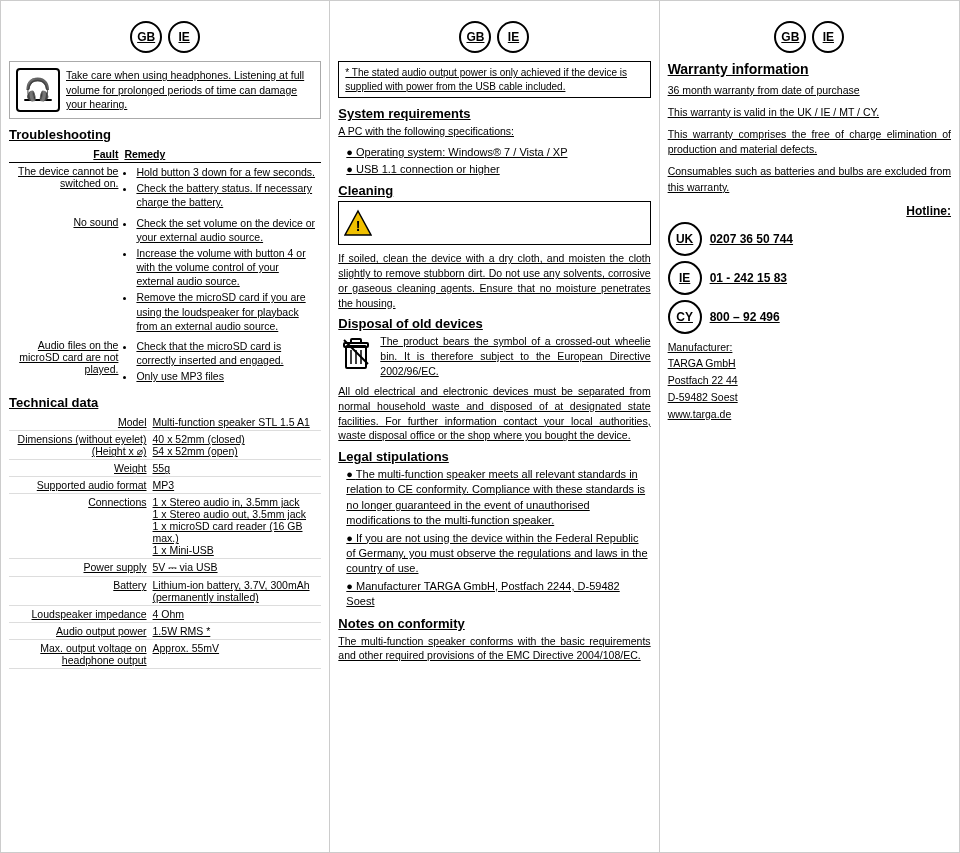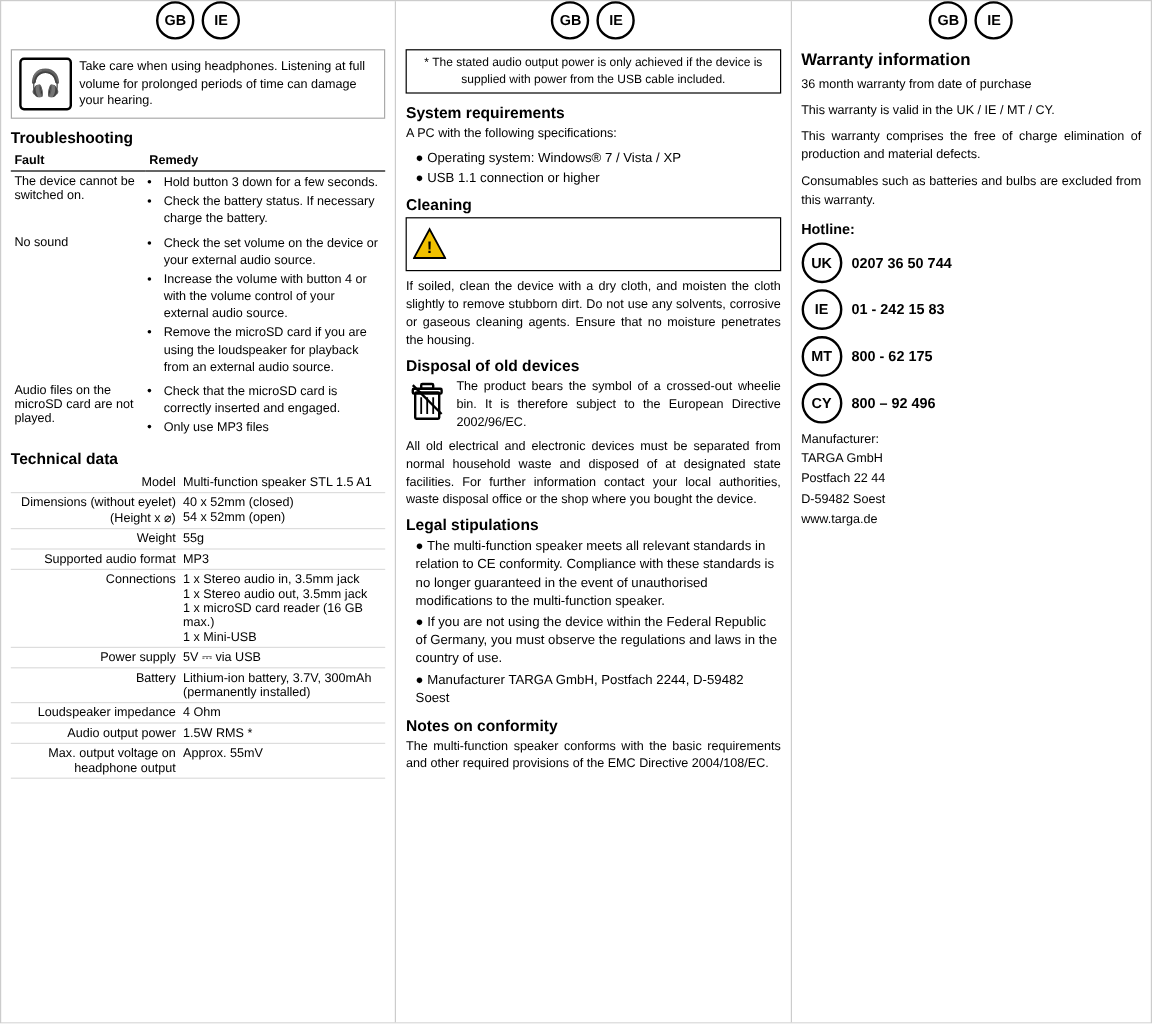--- a/index.html
+++ b/index.html
@@ -12,22 +12,23 @@
       min-height: 853px;
     }
     .page {
       display: flex;
       flex-direction: row;
       width: 960px;
       min-height: 853px;
       border: 1px solid #ccc;
     }
     .column {
-      padding: 0 8px;
+      padding: 20px 8px;
       border-right: 1px solid #ccc;
+      text-decoration: underline;
     }
     .col-left { width: 330px; }
     .col-mid { width: 330px; }
     .col-right { width: 300px; border-right: none; }
 
     
     .col-header {
       display: flex;
       justify-content: center;
       gap: 6px;
@@ -68,41 +69,40 @@
     .headphone-text {
       font-size: 10.5px;
       line-height: 1.4;
     }
 
     
     h2 { font-size: 13px; font-weight: bold; margin-bottom: 4px; }
 
     .fault-table { width: 100%; border-collapse: collapse; margin-bottom: 8px; }
     .fault-table td { vertical-align: top; padding: 2px 3px; font-size: 10.5px; }
-    .fault-table .fault-col { width: 36%; font-size: 10.5px; }
+    .fault-table .fault-col { width: 36%; font-size: 10.5px; text-align: right; }
     .fault-table .remedy-col { width: 64%; }
     .fault-header { font-weight: bold; border-bottom: 1px solid #000; }
 
     ul.remedy-list { list-style: disc; padding-left: 12px; }
     ul.remedy-list li { margin-bottom: 2px; line-height: 1.35; }
 
     
     .tech-table { width: 100%; border-collapse: collapse; margin-top: 4px; }
     .tech-table td { vertical-align: top; padding: 2px 3px; font-size: 10.5px; border-bottom: 1px solid #ddd; }
     .tech-table .tech-label { width: 45%; text-align: right; }
     .tech-table .tech-value { width: 55%; }
 
     
     .footnote-box {
       border: 1px solid #000;
       padding: 4px 6px;
       font-size: 10px;
       margin-bottom: 8px;
       line-height: 1.35;
-      text-align: center;
     }
     .section-title { font-size: 13px; font-weight: bold; margin: 6px 0 3px; }
     .bullet-list { list-style: none; padding-left: 8px; margin-bottom: 6px; }
     .bullet-list li { margin-bottom: 2px; line-height: 1.4; }
     .bullet-list li::before { content: '● '; }
     .body-text { font-size: 10.5px; line-height: 1.4; margin-bottom: 6px; text-align: justify; }
 
     .cleaning-warn {
       display: flex;
       align-items: flex-start;
@@ -116,21 +116,21 @@
       margin-top: 2px;
     }
 
     .disposal-section { display: flex; align-items: flex-start; gap: 6px; margin-bottom: 6px; }
     .disposal-icon { flex-shrink: 0; }
     .disposal-icon svg { width: 36px; height: 36px; }
 
     
     .warranty-title { font-size: 14px; font-weight: bold; margin-bottom: 6px; }
     .warranty-text { font-size: 10.5px; line-height: 1.5; text-align: justify; margin-bottom: 6px; }
-    .hotline-label { font-size: 12px; font-weight: bold; margin: 8px 0 4px; }
+    .hotline-label { font-size: 12px; font-weight: bold; margin: 8px 0 4px; text-align: right; }
     .hotline-row {
       display: flex;
       align-items: center;
       gap: 8px;
       margin-bottom: 5px;
     }
     .hotline-badge {
       display: inline-flex;
       align-items: center;
       justify-content: center;
@@ -321,24 +321,20 @@
 
     <div class="hotline-row">
       <span class="hotline-badge">UK</span>
       <span class="hotline-number">0207 36 50 744</span>
     </div>
     <div class="hotline-row">
       <span class="hotline-badge">IE</span>
       <span class="hotline-number">01 - 242 15 83</span>
     </div>
     <div class="hotline-row">
-      <span class="hotline-badge">MT</span>
-      <span class="hotline-number">800 - 62 175</span>
-    </div>
-    <div class="hotline-row">
       <span class="hotline-badge">CY</span>
       <span class="hotline-number">800 – 92 496</span>
     </div>
 
     <div class="manufacturer-section">
       <div>Manufacturer:</div>
       <div>TARGA GmbH</div>
       <div>Postfach 22 44</div>
       <div>D-59482 Soest</div>
       <div>www.targa.de</div>

